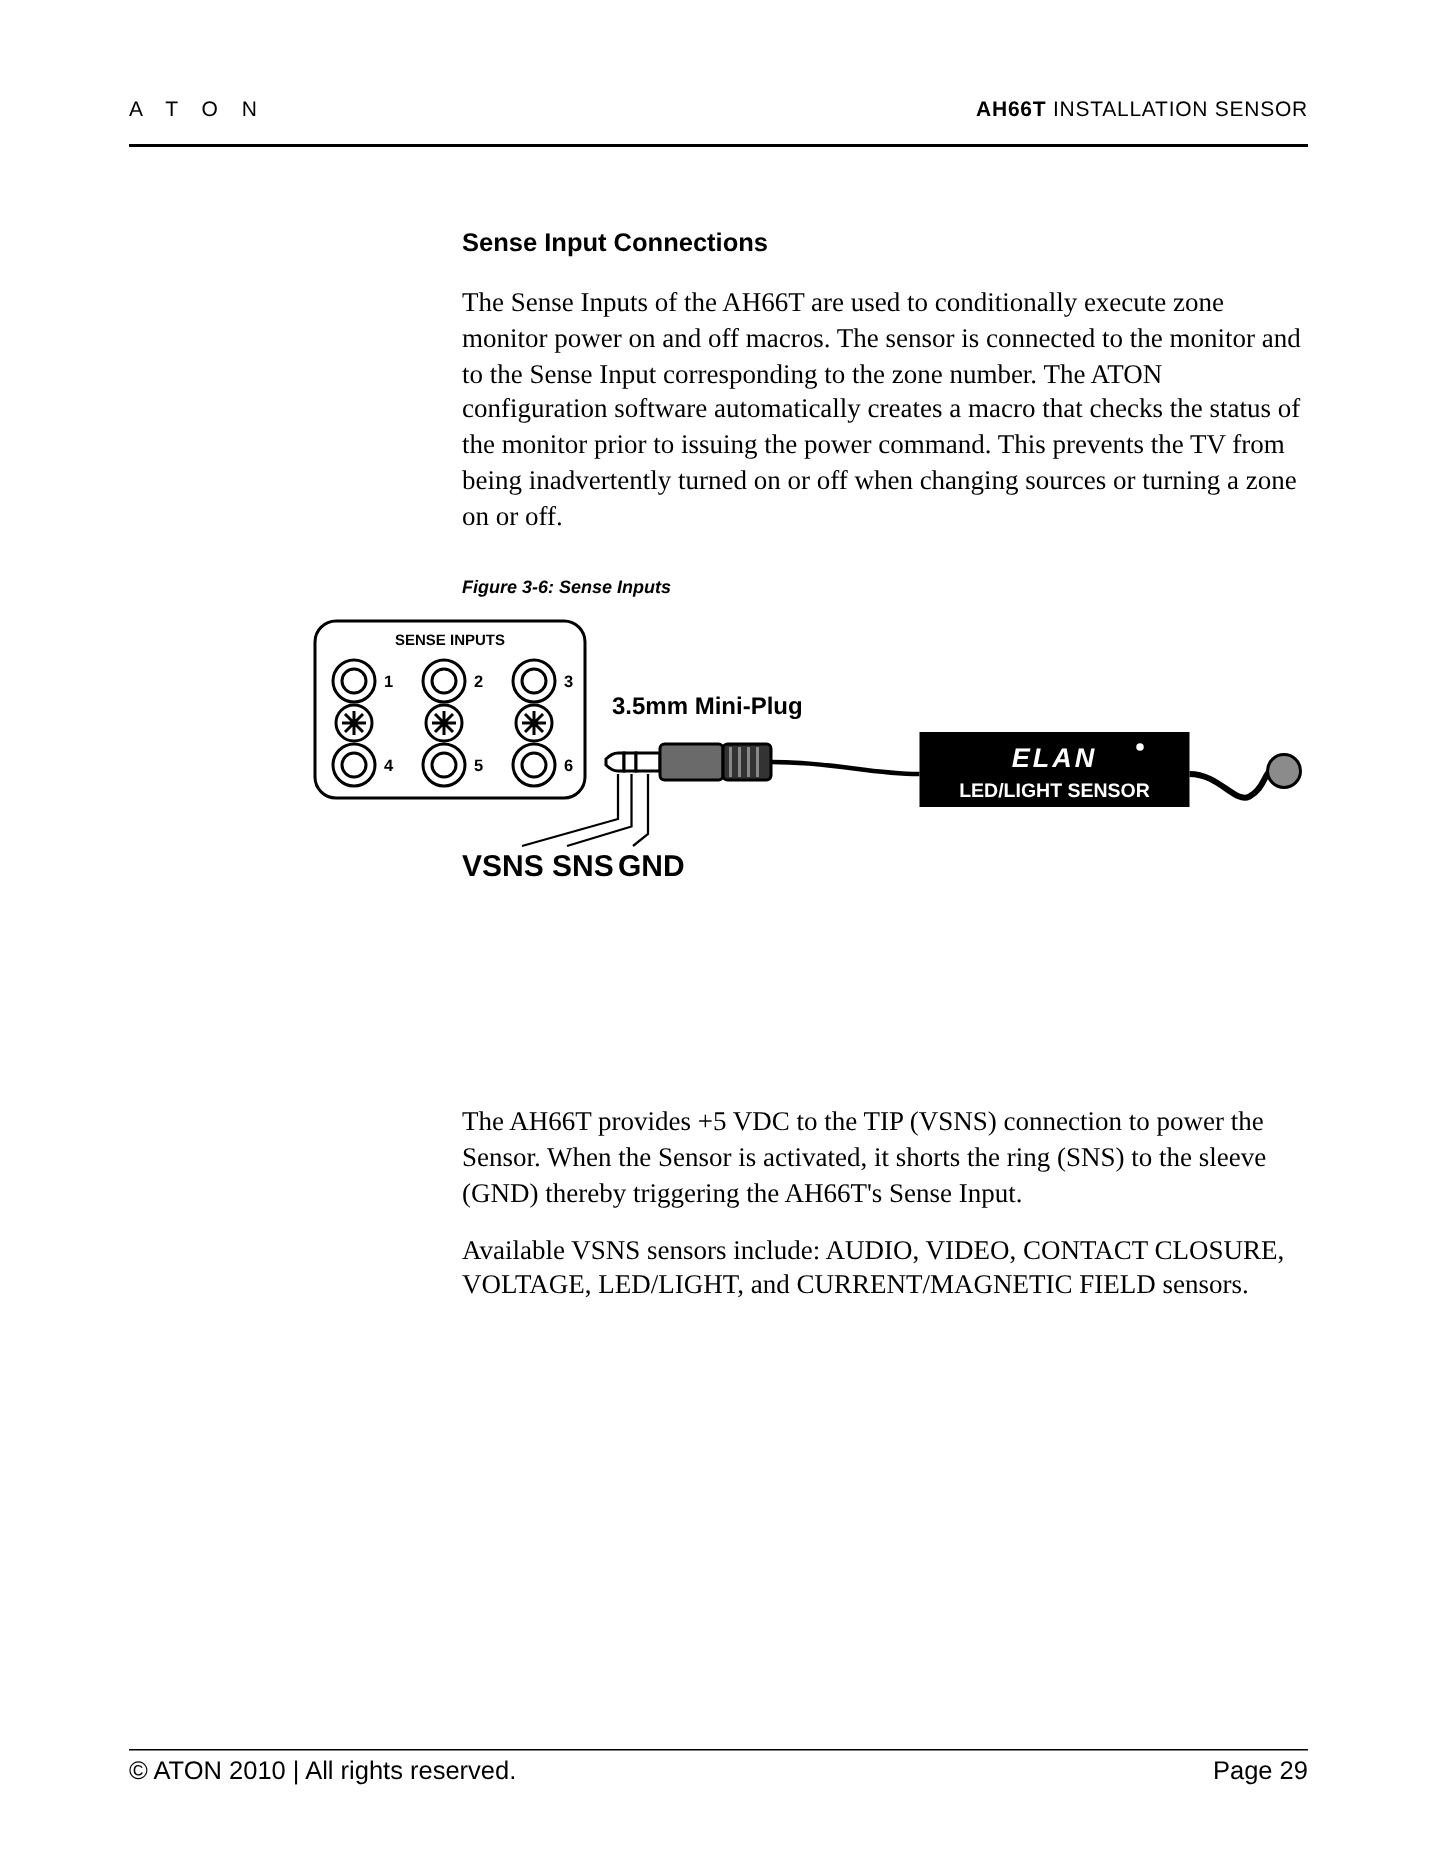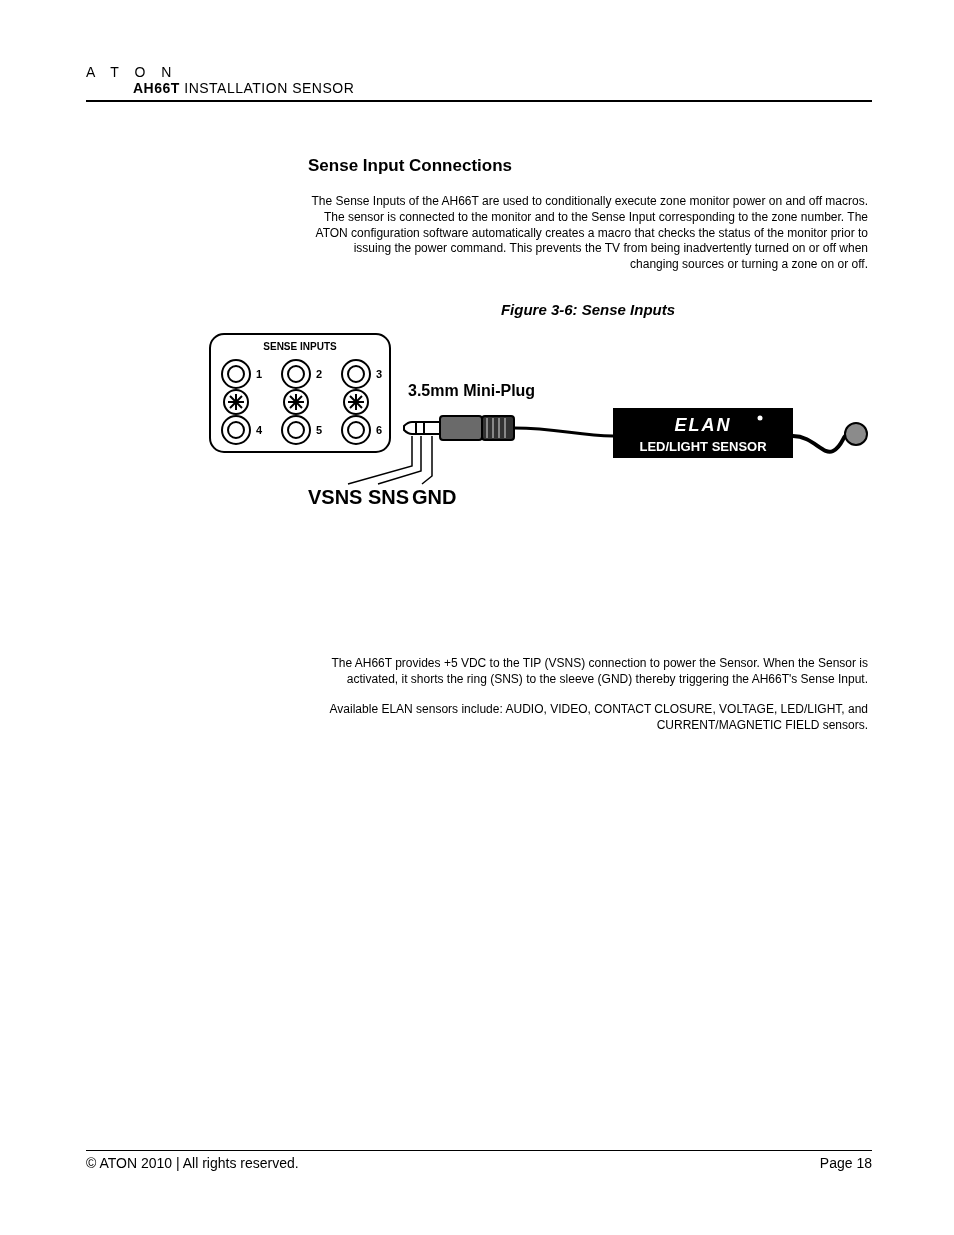--- a/index.html
+++ b/index.html
@@ -19,22 +19,21 @@
     top: 64px;
     width: 786px;
     height: 1100px;
   }
   .header-line {
     display: flex;
     justify-content: space-between;
     font-size: 14px;
     letter-spacing: 0.5px;
     border-bottom: 2px solid #000;
-    padding-bottom: 4px;
-    flex-direction: column;
+    padding-bottom: 16px;
   }
   .header-left {
     letter-spacing: 6px;
     font-weight: 400;
   }
   .header-right-bold {
     font-weight: 700;
     margin-left: 47px;
   }
   .content {
@@ -42,55 +41,53 @@
     width: 560px;
   }
   h2.section-title {
     font-family: "Arial Narrow", Arial, sans-serif;
     font-stretch: condensed;
     font-weight: 700;
     font-size: 17px;
     margin: 54px 0 18px 0;
   }
   p.body {
-    font-family: Liberation Sans, sans-serif;
-    font-stretch: condensed;
-    font-size: 12px;
+    font-family: Liberation Serif, serif;
+    font-stretch: condensed;
+    font-size: 18px;
     line-height: 1.32;
     margin: 0 0 14px 0;
-    text-align: right;
   }
   .fig-caption {
     font-family: "Arial Narrow", Arial, sans-serif;
     font-stretch: condensed;
     font-weight: 700;
     font-style: italic;
-    font-size: 15px;
+    font-size: 12px;
     margin: 28px 0 8px 0;
-    text-align: center;
   }
   .figure-wrap {
     margin-left: 122px;
     width: 680px;
   }
   svg.figure {
     display: block;
   }
   .footer {
     position: absolute;
     left: 86px;
-    bottom: 64px;
+    bottom: 44px;
     width: 786px;
     border-top: 1px solid #000;
     padding-top: 4px;
     display: flex;
     justify-content: space-between;
     font-family: "Arial Narrow", Arial, sans-serif;
     font-stretch: condensed;
-    font-size: 14px;
+    font-size: 17px;
   }
 </style>
 </head>
 <body>
 
 <div class="page">
 
   <div class="header-line">
     <span class="header-left">A T O N</span>
     <span>
@@ -192,21 +189,21 @@
         <path d="M224 110 L224 150 L214 158"></path>
       </g>
       <text x="100" y="178" font-family="Arial" font-size="20" font-weight="700">VSNS</text>
       <text x="160" y="178" font-family="Arial" font-size="20" font-weight="700">SNS</text>
       <text x="204" y="178" font-family="Arial" font-size="20" font-weight="700">GND</text>
     </svg>
   </div>
 
   <div class="content" style="margin-top:120px">
     <p class="body">The AH66T provides +5 VDC to the TIP (VSNS) connection to power the Sensor.  When the Sensor is activated, it shorts the ring (SNS) to the sleeve (GND) thereby triggering the AH66T's Sense Input.</p>
-    <p class="body">Available ELAN sensors include: AUDIO, VIDEO, CONTACT CLOSURE, VOLTAGE, LED/LIGHT, and CURRENT/MAGNETIC FIELD sensors.</p>
+    <p class="body">Available VSNS sensors include: AUDIO, VIDEO, CONTACT CLOSURE, VOLTAGE, LED/LIGHT, and CURRENT/MAGNETIC FIELD sensors.</p>
   </div>
 
 </div>
 
 <div class="footer">
   <span>© ATON 2010 | All rights reserved.</span>
-  <span>Page 18</span>
+  <span>Page 29</span>
 </div>
 
 </body></html>

